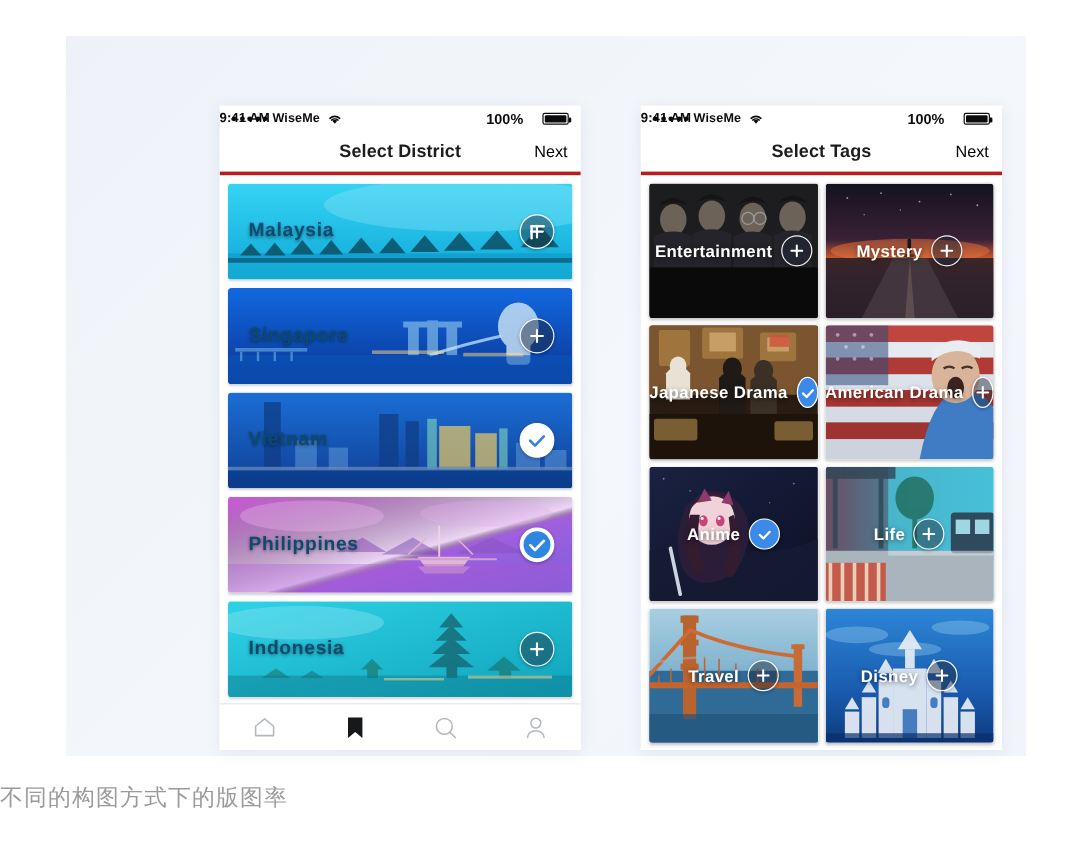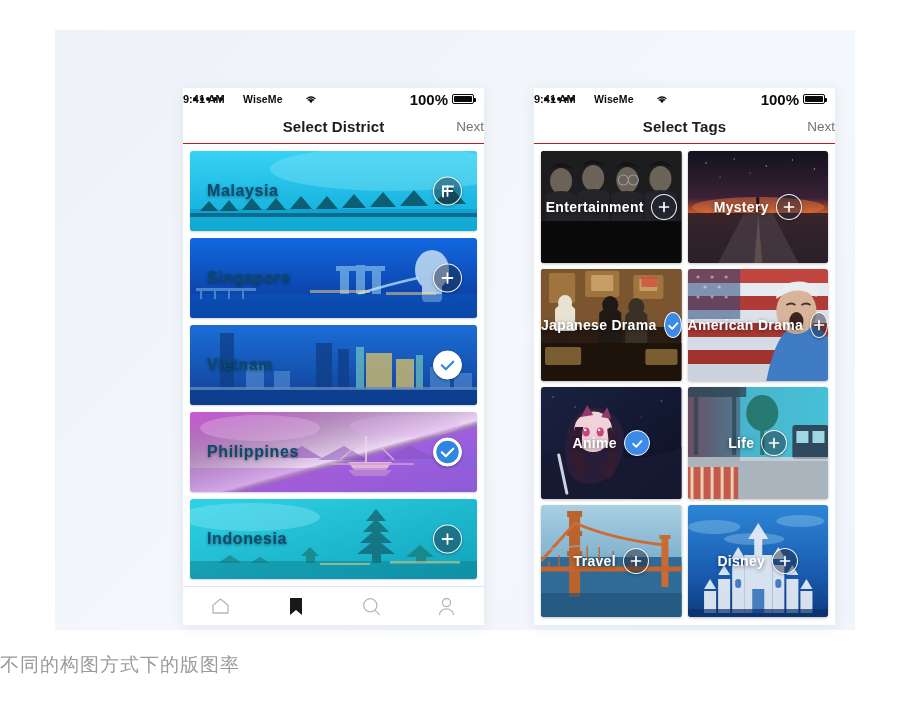--- a/index.html
+++ b/index.html
@@ -51,61 +51,61 @@
   .statusbar {
     height: 22px;
     display: flex;
     align-items: center;
     padding: 0 10px;
     font-size: 10.5px;
     font-weight: bold;
     color: #0b0b0b;
     position: relative;
   }
-  .sb-left { display: flex; align-items: center; gap: 20px; }
+  .sb-left { display: flex; align-items: center; gap: 4px; }
   .dots { display: flex; gap: 2.5px; align-items: center; }
   .dots i {
     width: 4px; height: 4px; border-radius: 50%;
     background: #0b0b0b; display: block;
   }
   .carrier { font-size: 10.5px; font-weight: bold; letter-spacing: .1px; }
   .wifi { margin-left: 2px; display: inline-block; }
   .sb-center {
     position: absolute; left: 0; right: 0; text-align: left;
     font-size: 11px; font-weight: bold; pointer-events: none;
   }
   .sb-right {
-    margin-left: auto; display: flex; align-items: center; gap: 4px;
-    font-size: 15px; font-weight: bold;
+    margin-left: auto; display: flex; align-items: center; gap: 16px;
+    font-size: 12px; font-weight: bold;
   }
   .battery {
     width: 22px; height: 10px; border: 1px solid #0b0b0b;
     border-radius: 2px; position: relative; box-sizing: border-box;
     padding: 1px;
   }
   .battery::after {
     content: ""; position: absolute; right: -3px; top: 3px;
     width: 2px; height: 4px; background: #0b0b0b; border-radius: 0 1px 1px 0;
   }
   .battery span { display: block; height: 100%; background: #0b0b0b; border-radius: 1px; }
 
   
   .navbar {
     height: 33px;
     display: flex;
     align-items: center;
     justify-content: center;
     position: relative;
-    border-bottom: 1px solid #b91c1c;
+    border-bottom: 3px solid #b91c1c;
     background: #fff;
   }
   .nav-title { font-size: 15px; font-weight: bold; color: #1d1d1f; letter-spacing: .1px; }
   .nav-next {
-    position: absolute; right: 0; font-size: 13.5px;
-    color: #737373; font-weight: normal;
+    position: absolute; right: 11px; font-size: 13.5px;
+    color: #000000; font-weight: normal;
   }
 
   
   .district-list {
     padding: 7px 7px 0 7px;
     display: flex;
     flex-direction: column;
     gap: 7px;
     background: #fff;
   }

